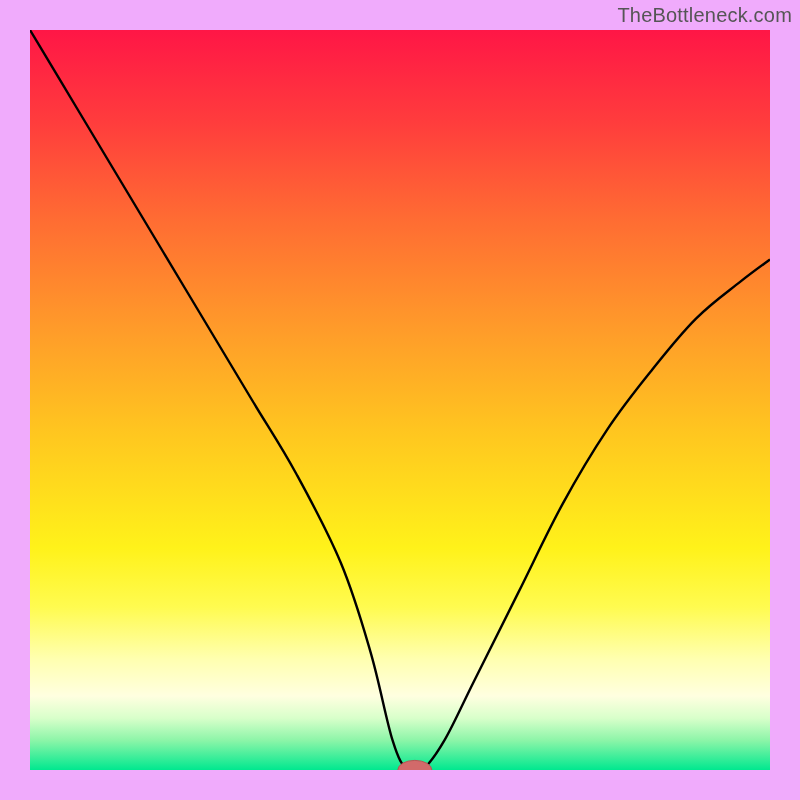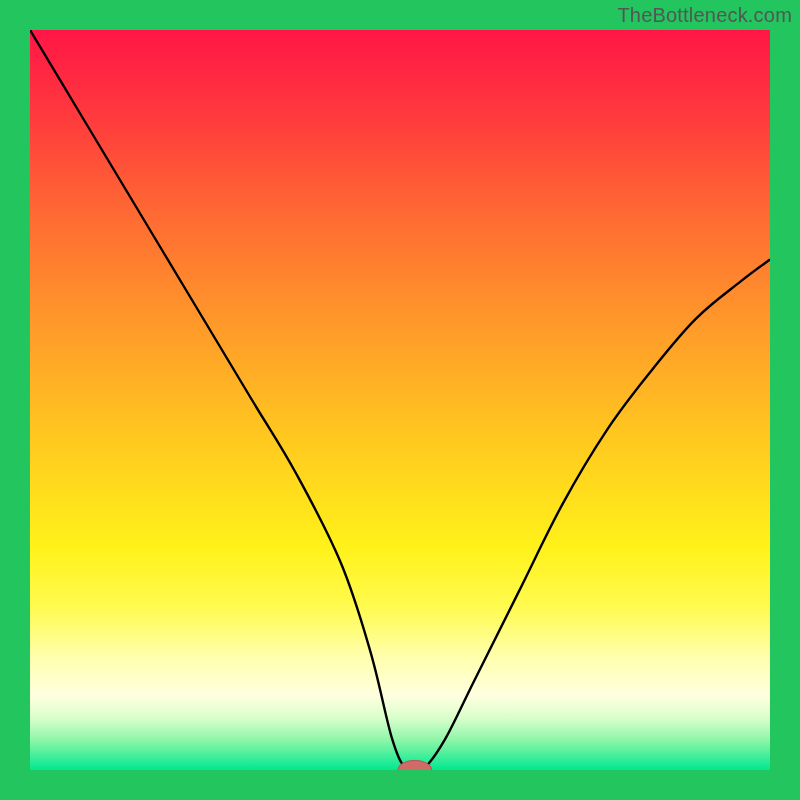--- a/index.html
+++ b/index.html
@@ -6,21 +6,21 @@
     margin: 0;
     padding: 0;
     width: 800px;
     height: 800px;
     overflow: hidden;
     font-family: Arial, Helvetica, sans-serif;
   }
   .frame {
     width: 800px;
     height: 800px;
-    background: #22c55e;
+    background: #f0abfc;
     position: relative;
     box-sizing: border-box;
   }
   .plot {
     position: absolute;
     left: 30px;
     top: 30px;
     width: 740px;
     height: 740px;
   }

